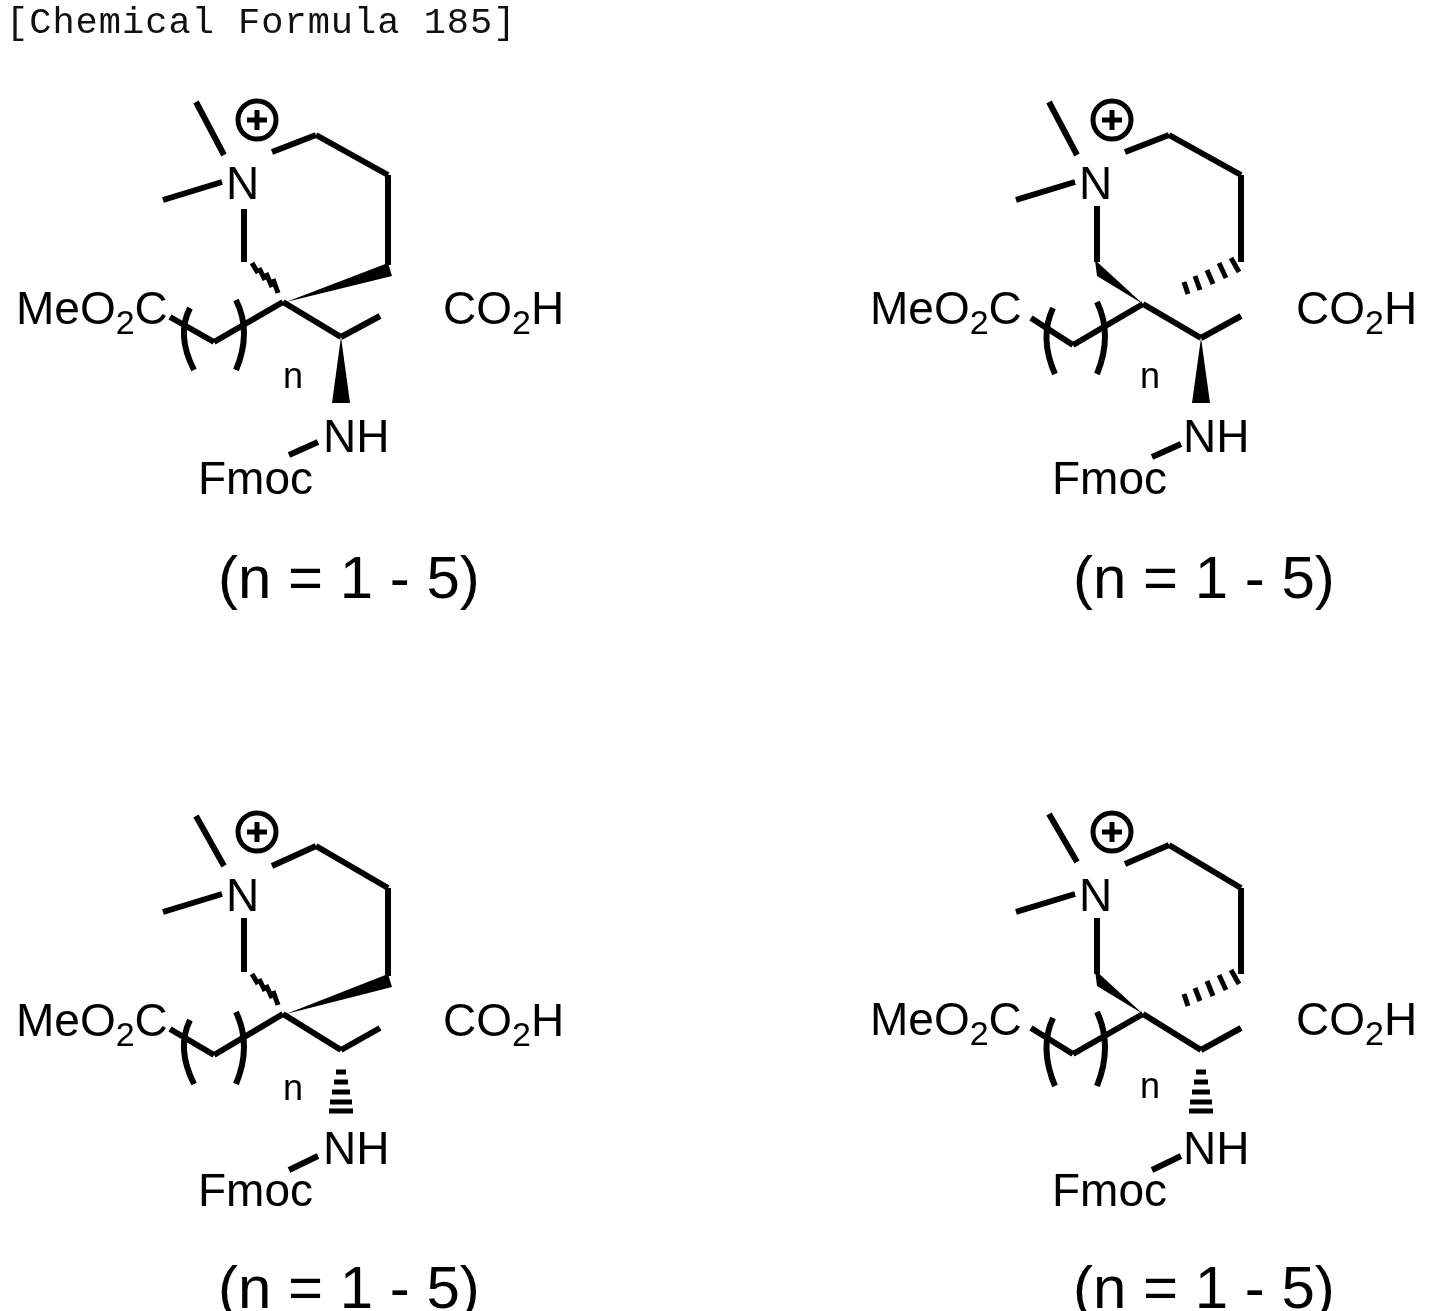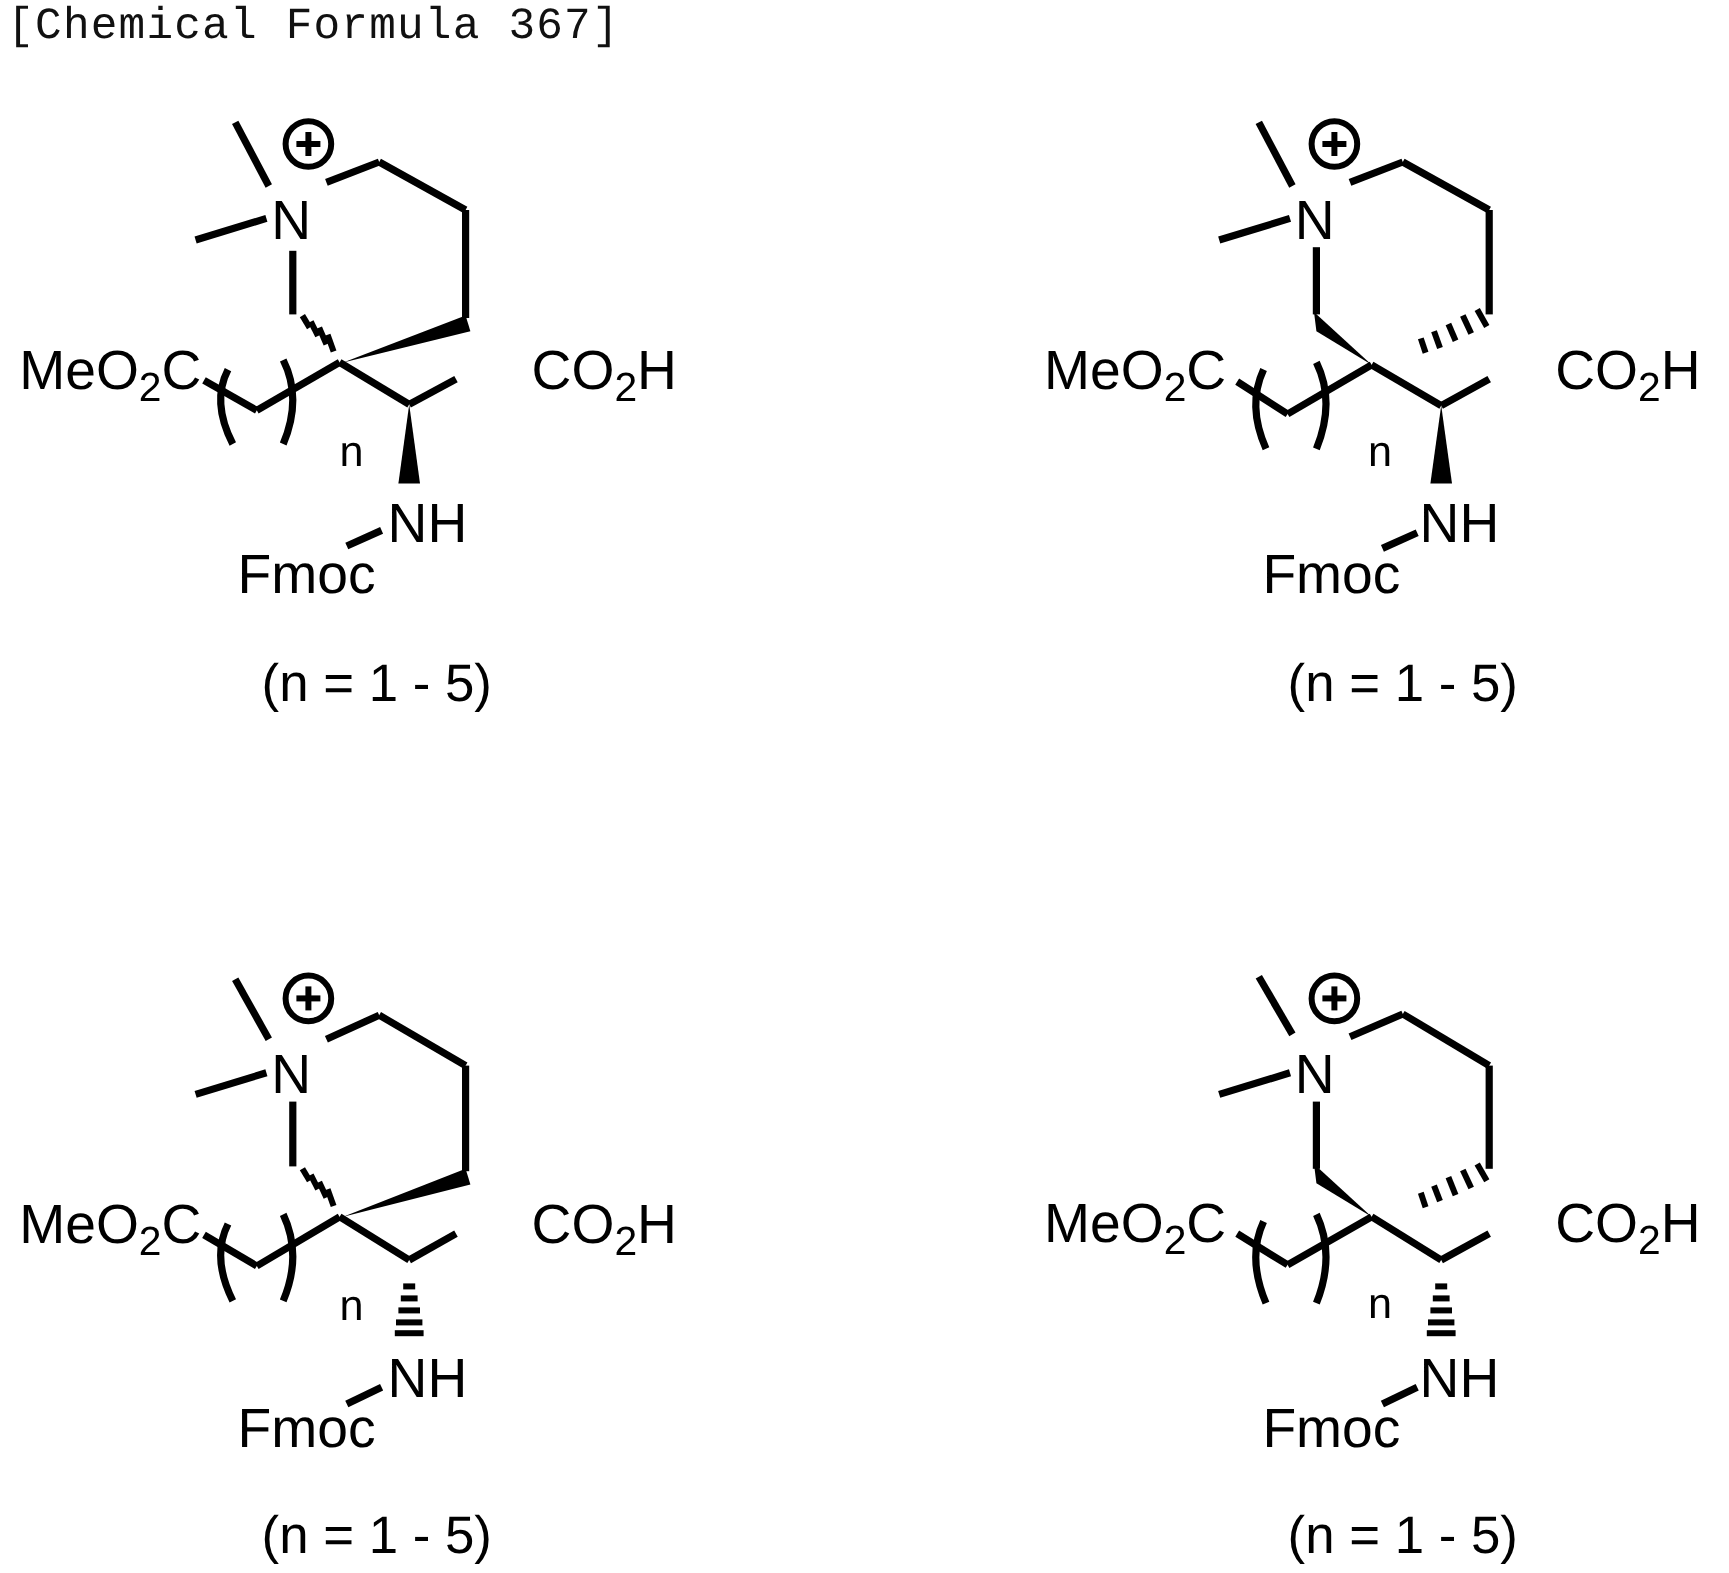--- a/index.html
+++ b/index.html
@@ -10,26 +10,26 @@
     font-size: 37px; letter-spacing: 1px; color: #111; white-space: pre;
   }
   .compound { position: absolute; width: 620px; height: 520px; }
   .compound svg { position: absolute; left: 0; top: 0; overflow: visible; }
   .lbl {
     position: absolute; font-family: "Liberation Sans", "DejaVu Sans", sans-serif;
     font-size: 46px; line-height: 1; color: #000; white-space: nowrap;
   }
   .lbl sub { font-size: 34px; vertical-align: -10px; line-height: 0; }
   .n-sub { font-size: 36px; }
-  .range { font-size: 44px; }
+  .range { font-size: 60px; }
 </style>
 </head>
 <body>
 
-<div class="heading">[Chemical Formula 367]</div>
+<div class="heading">[Chemical Formula 185]</div>
 
 <div class="compound" style="left:0px; top:80px;">
   <svg width="620" height="520" stroke="#000" stroke-width="6" stroke-linecap="butt" fill="none">
 
     <line x1="196" y1="22" x2="224" y2="75"></line>
     <line x1="163" y1="120" x2="222" y2="102"></line>
 
     <line x1="272" y1="72" x2="316" y2="55"></line>
     <line x1="316" y1="55" x2="388" y2="95"></line>
     <line x1="388" y1="95" x2="388" y2="185"></line>

